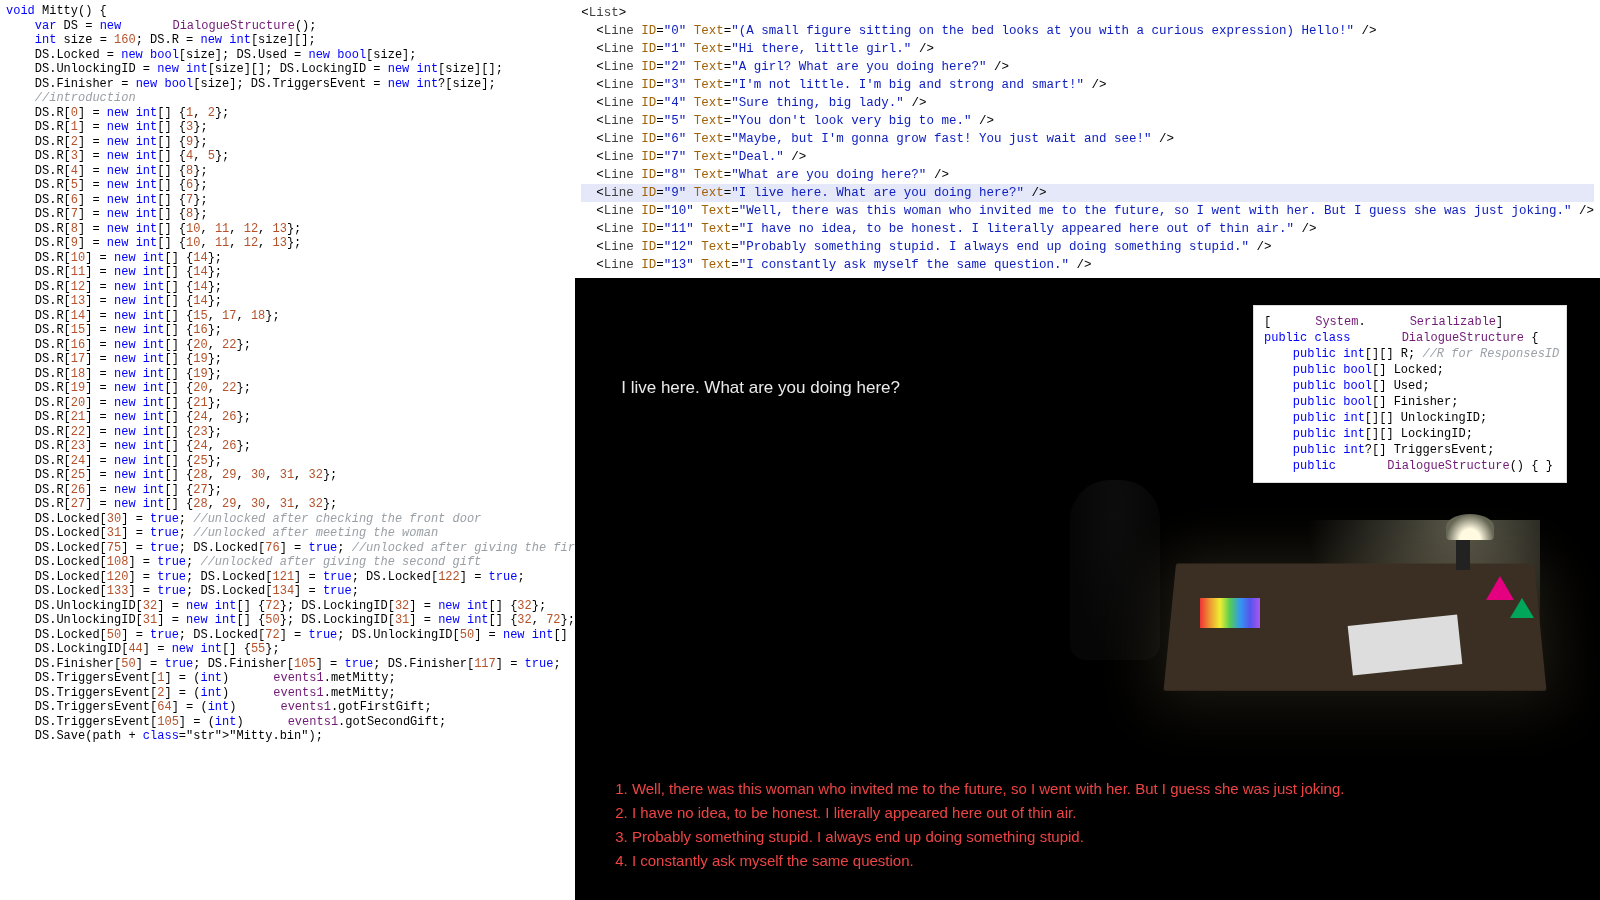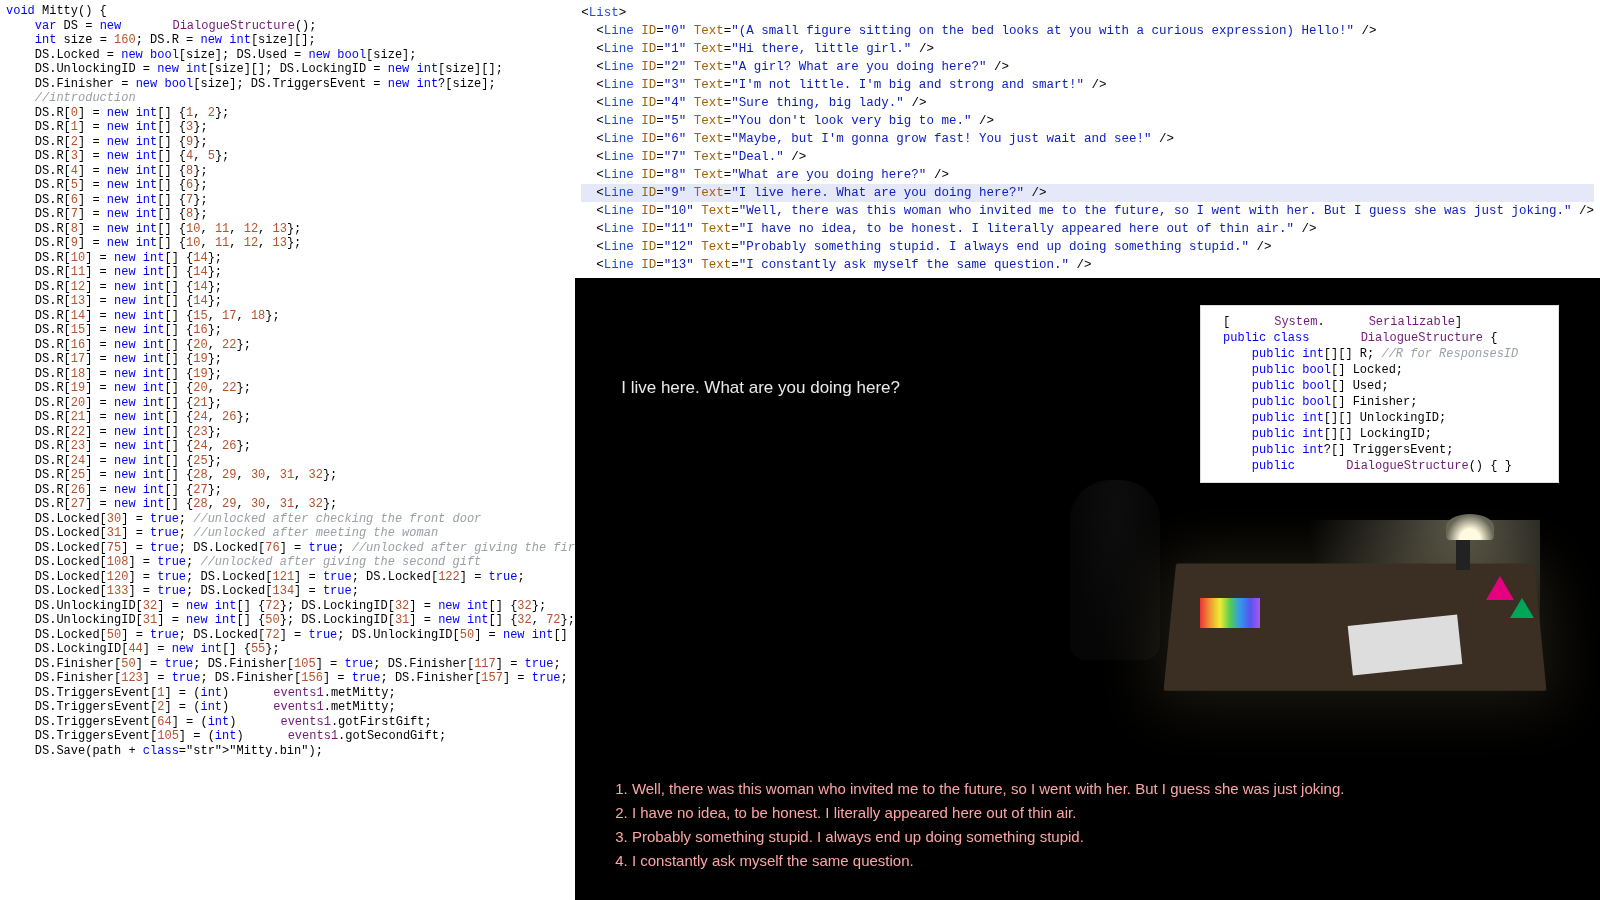--- a/index.html
+++ b/index.html
@@ -8,27 +8,27 @@
   .left { width:610px; height:900px; background:#fff; padding:4px 6px; overflow:hidden; color:#000; line-height:14.5px; }
   .right { flex:1; display:flex; flex-direction:column; height:900px; }
   .xml-pane { background:#fff; padding:4px 6px; line-height:18.0px; font-size:12.5px; }
   .xml-row { white-space:pre; }
   .xml-row.hl { background:#e5e8f8; }
   .game-pane { flex:1; background:#000; position:relative; overflow:hidden; }
   .kw { color:#0000ff; }
   .type { color:#701a75;margin-left:44px; }
   .num { color:#b5522a; }
   .comment { color:#9aa0a6; font-style:italic; }
-  .tag { color:#1d4ed8;margin-top:37px; }
+  .tag { color:#404040;margin-top:37px; }
   .attr { color:#a16207; }
   .val { color:#1020c0; }
   .code-row { white-space:pre; }
-  .codebox { position:absolute; top:28px; right:42px; width:357px; background:#fff; color:#000; padding:8px 22px; font-size:12px; line-height:16px; box-shadow:0 0 0 1px #ddd; }
+  .codebox { position:absolute; top:28px; right:34px; width:312px; background:#fff; color:#000; padding:8px 10px; font-size:12px; line-height:16px; box-shadow:0 0 0 1px #ddd; }
   .npc-line { position:absolute; left:46px; top:100px; color:#eaeaea; font-family:'Segoe UI',Arial,sans-serif; font-size:17px; }
-  .choices { position:absolute; left:40px; bottom:24px; color:#fca5a5; font-family:'Segoe UI',Arial,sans-serif; font-size:15px; }
+  .choices { position:absolute; left:40px; bottom:24px; color:#ef4444; font-family:'Segoe UI',Arial,sans-serif; font-size:15px; }
   .choice { margin:7px 0; cursor:pointer; }
   .scene { position:absolute; inset:0; }
   .desk { position:absolute; right:60px; bottom:210px; width:370px; height:130px; background:#3a2f22; transform:perspective(400px) rotateX(12deg); border-radius:2px; box-shadow:0 0 60px 10px rgba(255,230,160,0.12); }
   .lamp-base { position:absolute; right:130px; bottom:330px; width:14px; height:40px; background:#222; }
   .lamp-head { position:absolute; right:106px; bottom:360px; width:48px; height:26px; background:radial-gradient(ellipse at 50% 100%,#fffae0 0%,#fffae0 30%,#665 70%); border-radius:50% 50% 4px 4px; }
   .light-cone { position:absolute; right:60px; bottom:200px; width:260px; height:180px; background:radial-gradient(ellipse at 70% 0%, rgba(255,250,210,0.35) 0%, rgba(255,250,210,0) 60%); pointer-events:none; }
   .xylo { position:absolute; right:340px; bottom:272px; width:60px; height:30px; background:linear-gradient(90deg,#e33,#e93,#ee3,#5c5,#39e,#55e,#a5e);}
   .crane1 { position:absolute; right:86px; bottom:300px; width:0; height:0; border-left:14px solid transparent;border-right:14px solid transparent;border-bottom:24px solid #e4007f; }
   .crane2 { position:absolute; right:66px; bottom:282px; width:0; height:0; border-left:12px solid transparent;border-right:12px solid transparent;border-bottom:20px solid #00a65a; }
   .papers { position:absolute; right:140px; bottom:230px; width:110px; height:50px; background:#ddd; transform:rotate(-6deg);}
@@ -81,21 +81,20 @@
       <div class="code-row">    DS.Locked[<span class="num">31</span>] = <span class="kw">true</span>; <span class="comment">//unlocked after meeting the woman</span></div>
       <div class="code-row">    DS.Locked[<span class="num">75</span>] = <span class="kw">true</span>; DS.Locked[<span class="num">76</span>] = <span class="kw">true</span>; <span class="comment">//unlocked after giving the first gif</span></div>
       <div class="code-row">    DS.Locked[<span class="num">108</span>] = <span class="kw">true</span>; <span class="comment">//unlocked after giving the second gift</span></div>
       <div class="code-row">    DS.Locked[<span class="num">120</span>] = <span class="kw">true</span>; DS.Locked[<span class="num">121</span>] = <span class="kw">true</span>; DS.Locked[<span class="num">122</span>] = <span class="kw">true</span>;</div>
       <div class="code-row">    DS.Locked[<span class="num">133</span>] = <span class="kw">true</span>; DS.Locked[<span class="num">134</span>] = <span class="kw">true</span>;</div>
       <div class="code-row">    DS.UnlockingID[<span class="num">32</span>] = <span class="kw">new</span> <span class="kw">int</span>[] {<span class="num">72</span>}; DS.LockingID[<span class="num">32</span>] = <span class="kw">new</span> <span class="kw">int</span>[] {<span class="num">32</span>};</div>
       <div class="code-row">    DS.UnlockingID[<span class="num">31</span>] = <span class="kw">new</span> <span class="kw">int</span>[] {<span class="num">50</span>}; DS.LockingID[<span class="num">31</span>] = <span class="kw">new</span> <span class="kw">int</span>[] {<span class="num">32</span>, <span class="num">72</span>};</div>
       <div class="code-row">    DS.Locked[<span class="num">50</span>] = <span class="kw">true</span>; DS.Locked[<span class="num">72</span>] = <span class="kw">true</span>; DS.UnlockingID[<span class="num">50</span>] = <span class="kw">new</span> <span class="kw">int</span>[] {};</div>
       <div class="code-row">    DS.LockingID[<span class="num">44</span>] = <span class="kw">new</span> <span class="kw">int</span>[] {<span class="num">55</span>};</div>
       <div class="code-row">    DS.Finisher[<span class="num">50</span>] = <span class="kw">true</span>; DS.Finisher[<span class="num">105</span>] = <span class="kw">true</span>; DS.Finisher[<span class="num">117</span>] = <span class="kw">true</span>;</div>
-      <div class="code-row">    DS.Finisher[<span class="num">123</span>] = <span class="kw">true</span>; DS.Finisher[<span class="num">156</span>] = <span class="kw">true</span>; DS.Finisher[<span class="num">157</span>] = <span class="kw">true</span>;</div>
       <div class="code-row">    DS.TriggersEvent[<span class="num">1</span>] = (<span class="kw">int</span>)<span class="type">events1</span>.metMitty;</div>
       <div class="code-row">    DS.TriggersEvent[<span class="num">2</span>] = (<span class="kw">int</span>)<span class="type">events1</span>.metMitty;</div>
       <div class="code-row">    DS.TriggersEvent[<span class="num">64</span>] = (<span class="kw">int</span>)<span class="type">events1</span>.gotFirstGift;</div>
       <div class="code-row">    DS.TriggersEvent[<span class="num">105</span>] = (<span class="kw">int</span>)<span class="type">events1</span>.gotSecondGift;</div>
       <div class="code-row"></div>
       <div class="code-row">    DS.Save(path + <span <span="" class="kw">class</span>="str"&gt;"Mitty.bin");</div>
     </div>
 
   <div class="right">
     <div class="xml-pane" id="xml-pane">

